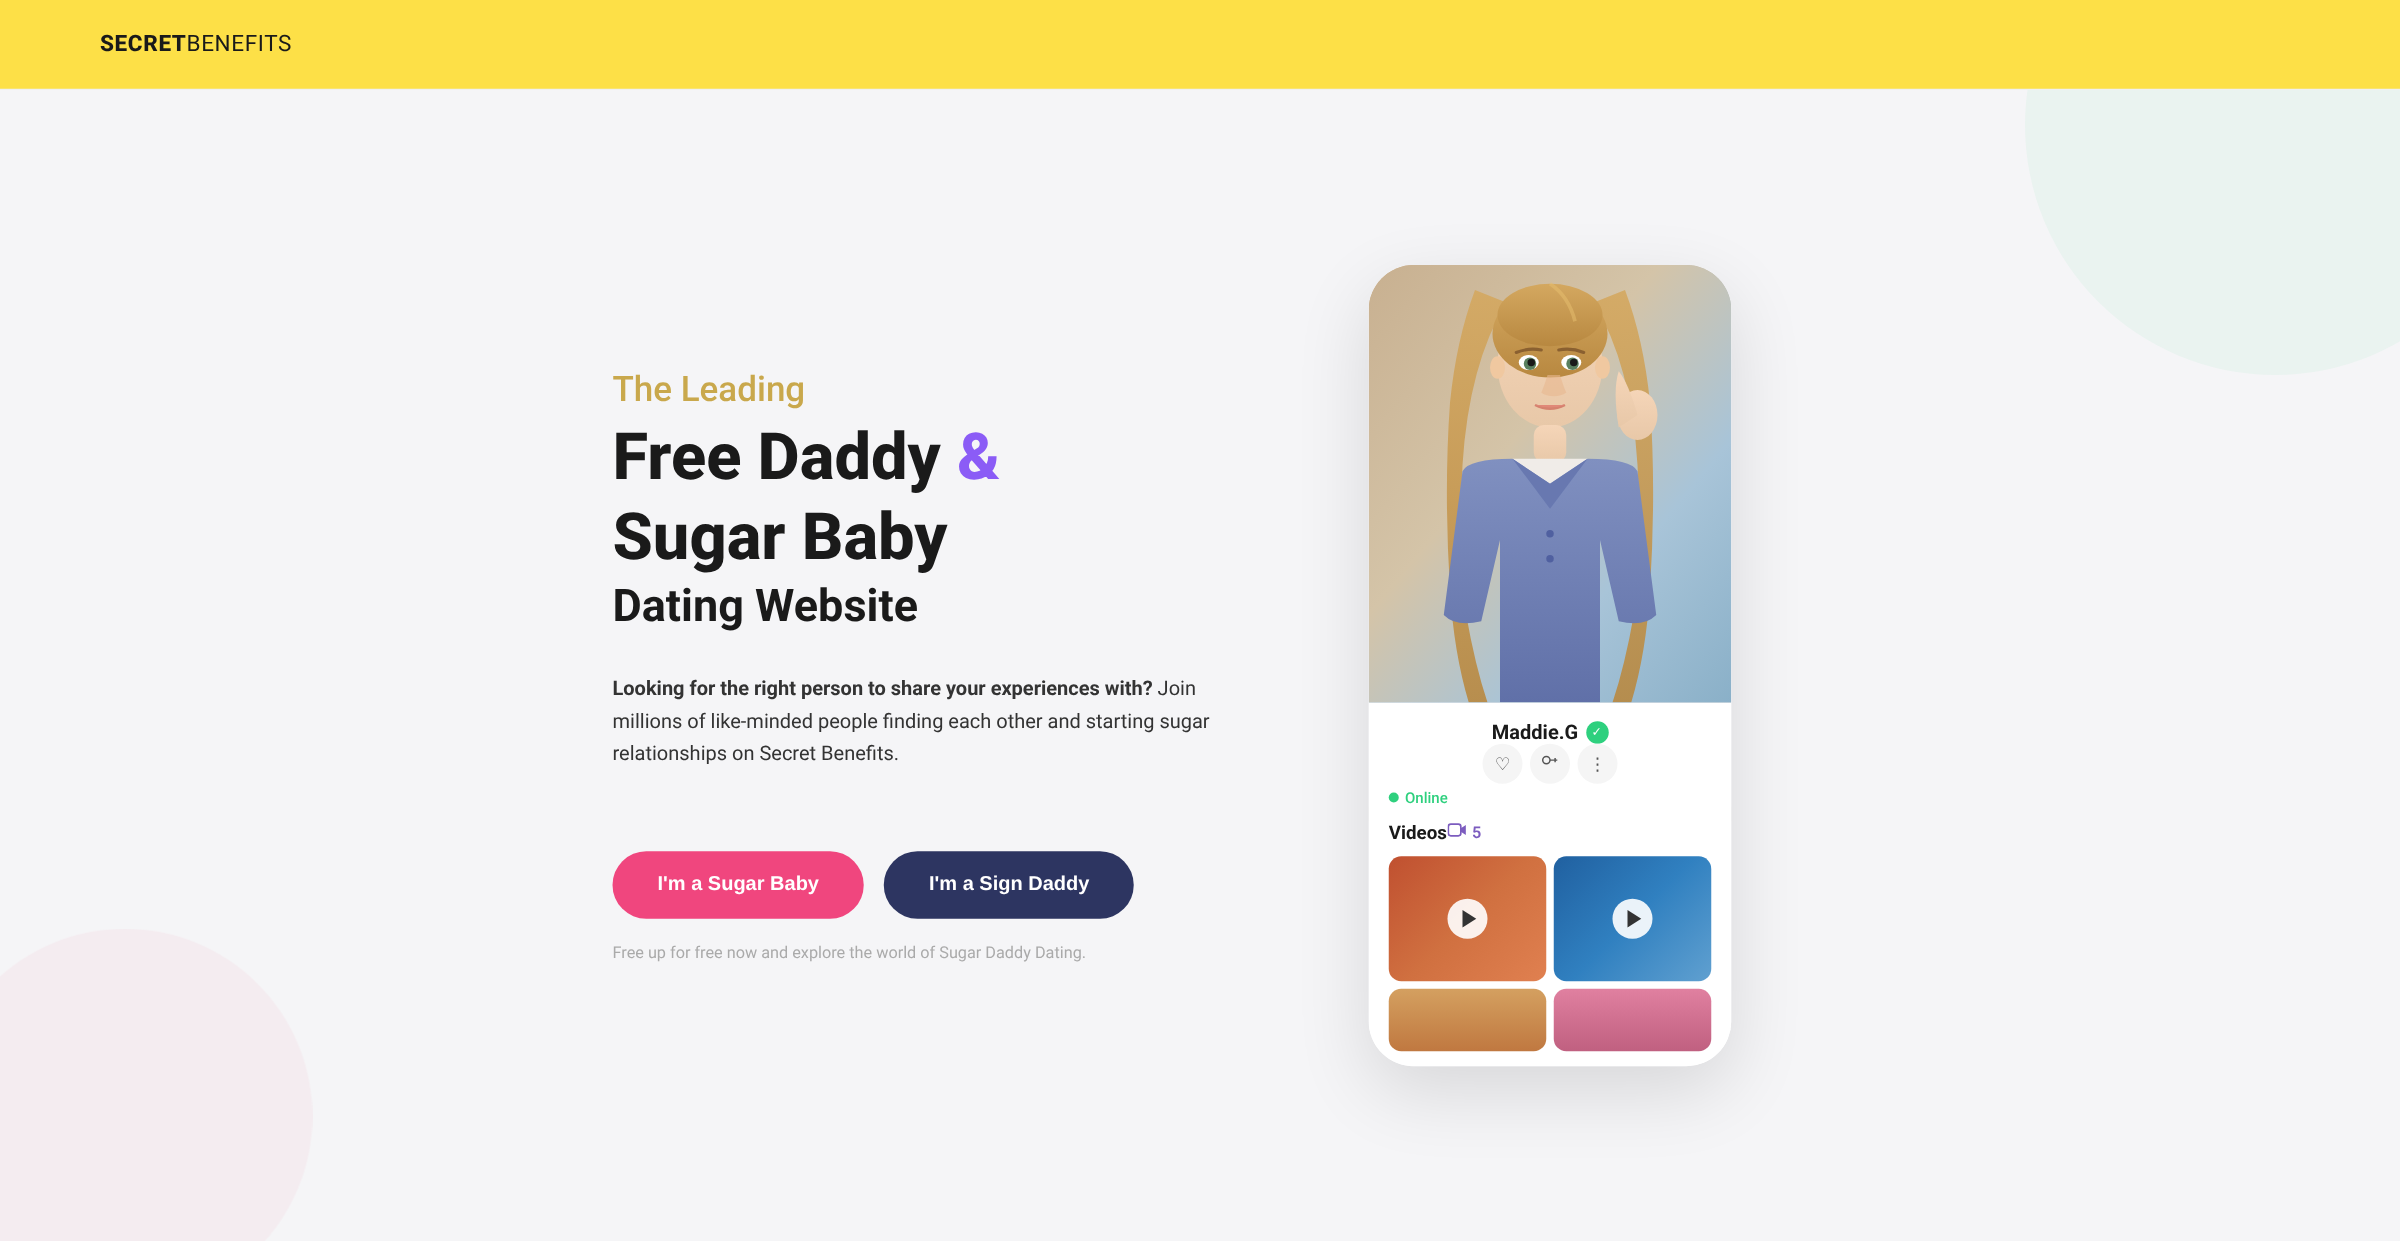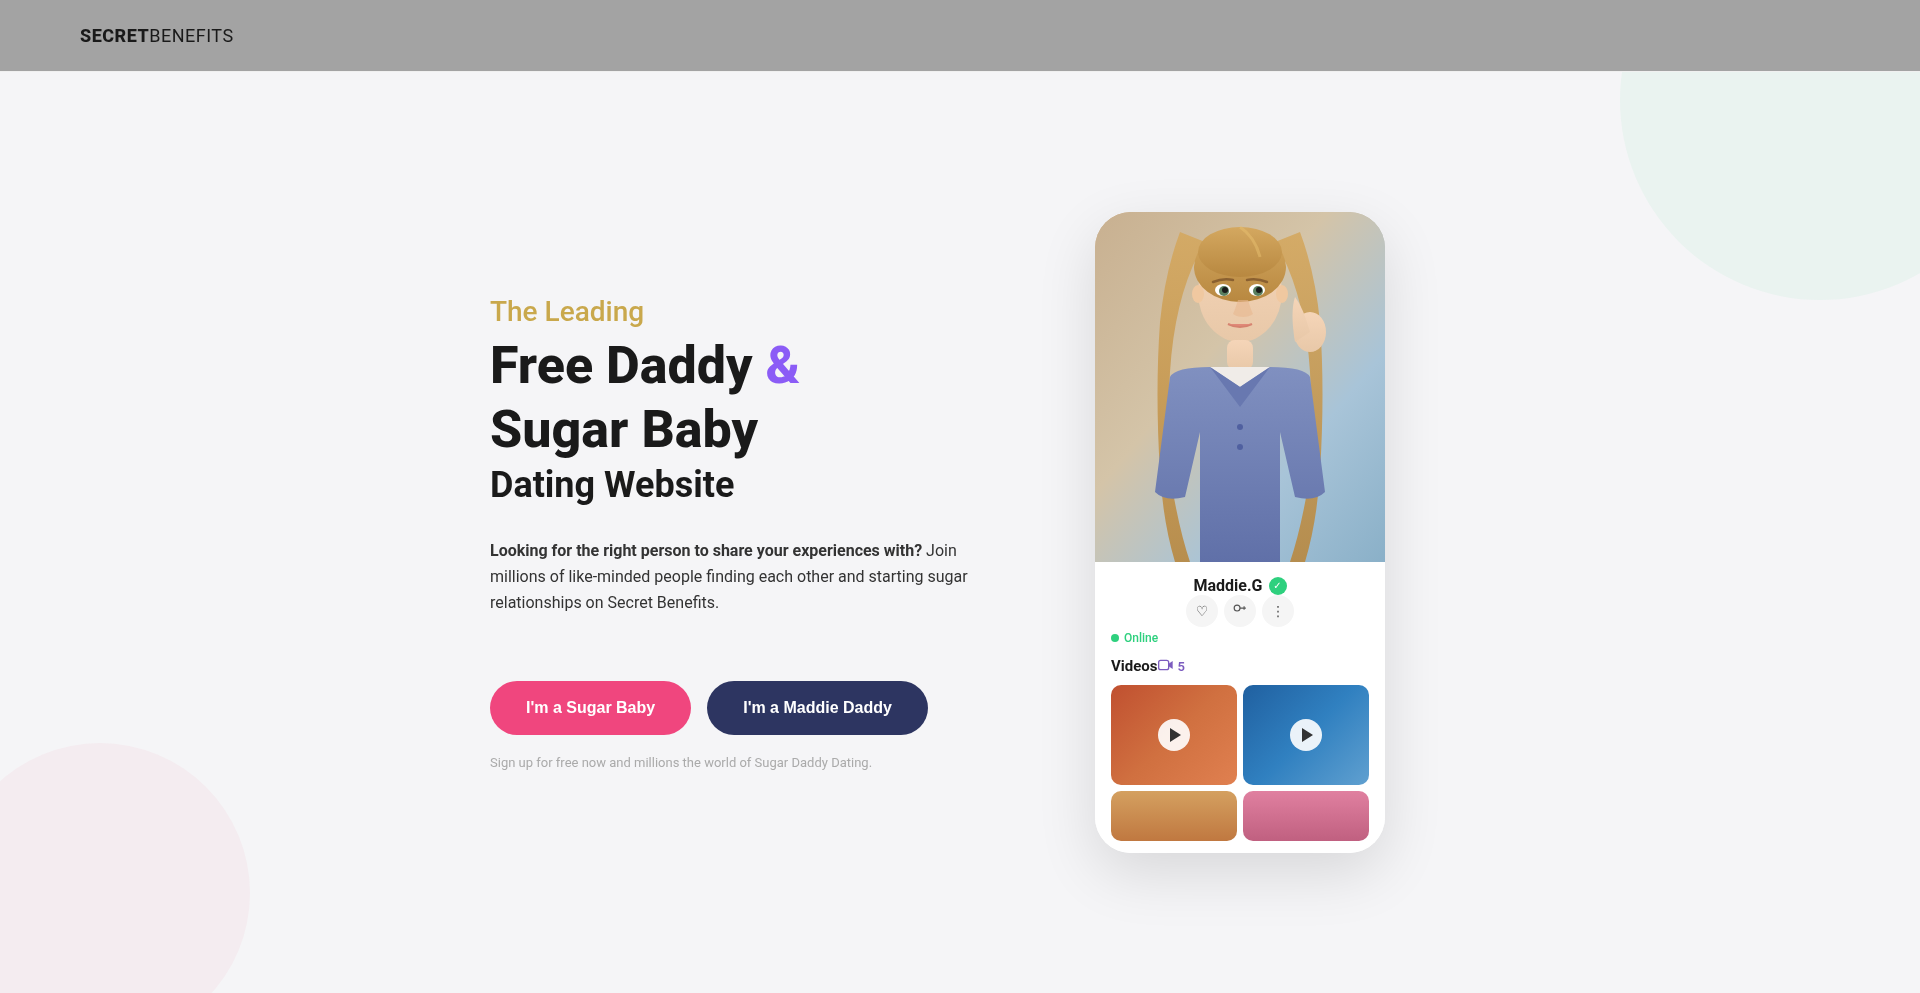--- a/index.html
+++ b/index.html
@@ -10,21 +10,21 @@
       overflow-x: hidden;
     }
 
     
     header {
       display: flex;
       align-items: center;
       justify-content: space-between;
       padding: 0 80px;
       height: 72px;
-      background: #a3a3a3;
+      background: #fde047;
       border-bottom: 1px solid #f0f0f0;
     }
 
     .logo {
       font-size: 18px;
       letter-spacing: 0.5px;
     }
     .logo-bold {
       font-weight: 800;
       color: #1a1a1a;
@@ -409,24 +409,24 @@
     </div>
     <div class="headline-line2">Sugar Baby</div>
     <div class="subheadline">Dating Website</div>
 
     <p class="description">
       <strong>Looking for the right person to share your experiences with?</strong><span> Join millions of like-minded people finding each other and starting sugar relationships on Secret Benefits.</span>
     </p>
 
     <div class="cta-buttons">
       <button class="btn-sugar-baby">I'm a Sugar Baby</button>
-      <button class="btn-sugar-daddy">I'm a Maddie Daddy</button>
+      <button class="btn-sugar-daddy">I'm a Sign Daddy</button>
     </div>
 
-    <p class="signup-note">Sign up for free now and millions the world of Sugar Daddy Dating.</p>
+    <p class="signup-note">Free up for free now and explore the world of Sugar Daddy Dating.</p>
   </div>
 
   <div class="right-section">
     <div class="phone-mockup">
 
       <div class="phone-image">
         
         <svg width="290" height="350" viewBox="0 0 290 350" xmlns="http://www.w3.org/2000/svg">
 
           <defs>

